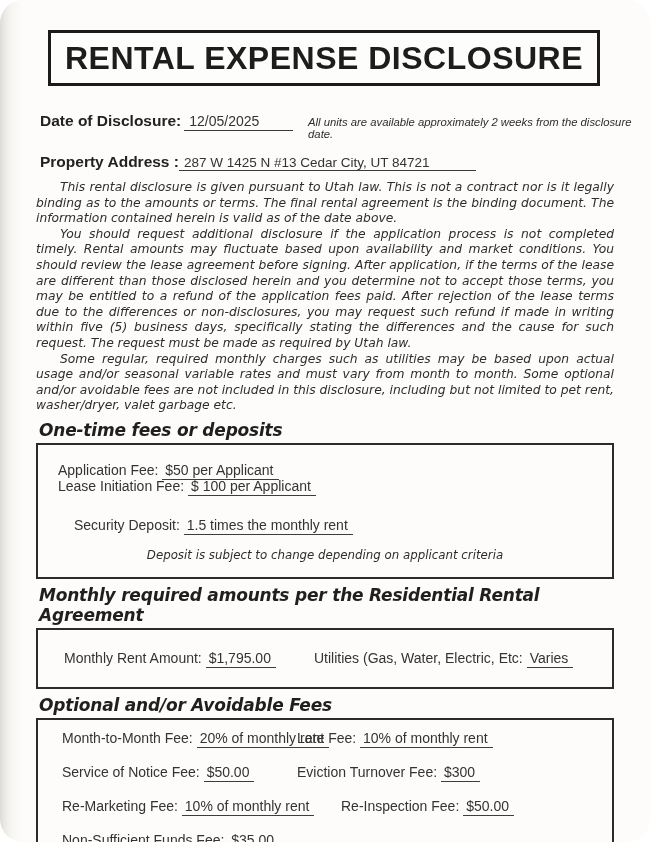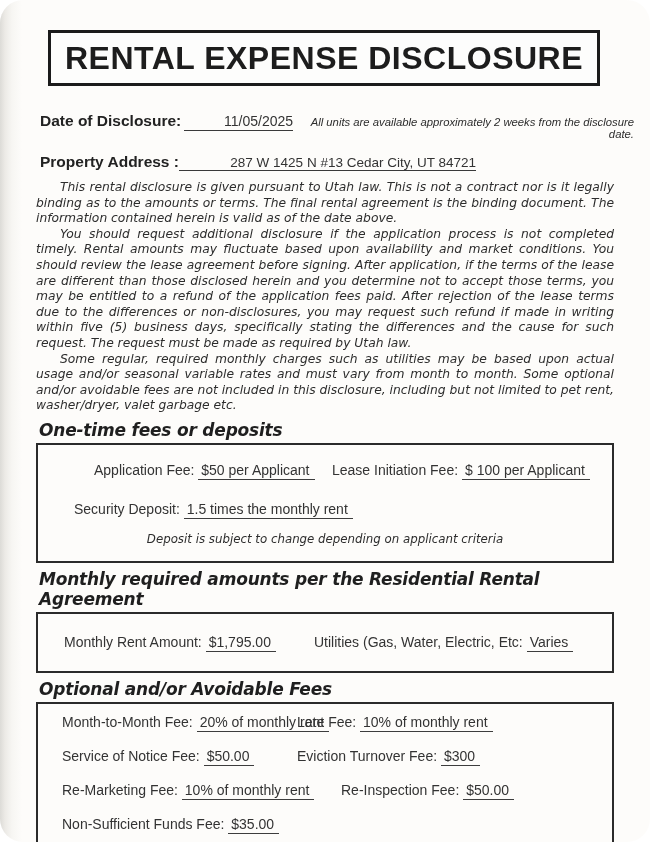--- a/index.html
+++ b/index.html
@@ -17,21 +17,21 @@
     width:546px; height:50px;
     border:3px solid #1b1b1b;
     display:flex; align-items:center; justify-content:center;
     background:#fdfdfc;
   }
   .title {
     font-family:"Liberation Sans",sans-serif;
     font-weight:bold; font-size:32px; letter-spacing:0.5px;
     color:#1d1d1d; white-space:nowrap;
   }
-  .meta { margin:26px 16px 0 40px;text-align:right; }
+  .meta { margin:26px 16px 0 40px; }
   .meta-row { display:flex; align-items:baseline; }
   .meta-label { font-weight:bold; font-size:15.5px; color:#222; white-space:nowrap; }
   .fill { border-bottom:1.6px solid #3a3a3a; padding:0 0 1px 5px; font-size:14px; color:#333; }
   .date-fill { width:112px; margin-left:3px; }
   .date-note { font-style:italic; font-size:11.3px; margin-left:15px; color:#2d2d2d; }
   .addr-row { margin-top:13px; }
   .addr-fill { width:292px; font-size:13.5px; padding-bottom:0; }
   .body-text {
     margin:9px 36px 0 36px;
     font-family:"DejaVu Sans",sans-serif;
@@ -55,21 +55,21 @@
   .fee-row { display:flex; align-items:baseline; }
   .fee-item { white-space:nowrap; }
   .c1 { flex:0 0 auto; }
   .fv { border-bottom:1.5px solid #3d3d3d; padding:0 5px 1px 3px; }
   .fee-note {
     text-align:center; font-family:"DejaVu Sans",sans-serif;
     font-style:italic; font-size:11.8px; color:#2d2d2d;
   }
   
   .box1 { padding:17px 0 10px 0; }
-  .box1 .r1 { padding-left:56px; }
+  .box1 .r1 { padding-left:20px;flex-direction:column; }
   .box1 .r1 .c1 { width:238px; }
   .box1 .r2 { padding-left:36px; margin-top:23px; }
   .box1 .fee-note { margin-top:15px; margin-bottom:5px; }
   .box2 { padding:20px 0 21px 0; }
   .box2 .r1 { padding-left:26px; }
   .box2 .r1 .c1 { width:250px; }
   .box3 { padding:10px 0 16px 0; }
   .box3 .fee-row { padding-left:24px; margin-bottom:18px; }
   .box3 .fee-row:last-child { margin-bottom:12px; }
   .box3 .c1 { width:235px; }
@@ -81,21 +81,21 @@
 
 <div class="page">
 
   <div class="title-box">
     <div class="title">RENTAL EXPENSE DISCLOSURE</div>
   </div>
 
   <div class="meta">
     <div class="meta-row">
       <span class="meta-label">Date of Disclosure:</span>
-      <span class="fill date-fill">11/05/2025</span>
+      <span class="fill date-fill">12/05/2025</span>
       <span class="date-note">All units are available approximately 2 weeks from the disclosure date.</span>
     </div>
     <div class="meta-row addr-row">
       <span class="meta-label">Property Address :</span>
       <span class="fill addr-fill">287 W 1425 N #13 Cedar City, UT 84721</span>
     </div>
   </div>
 
   <div class="body-text">
     <p>This rental disclosure is given pursuant to Utah law. This is not a contract nor is it legally binding as to the amounts or terms. The final rental agreement is the binding document. The information contained herein is valid as of the date above.</p>

